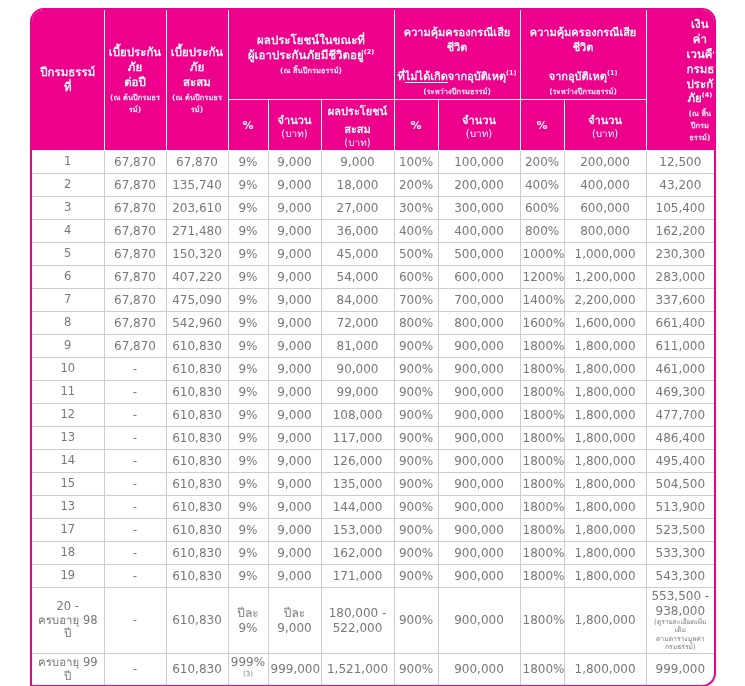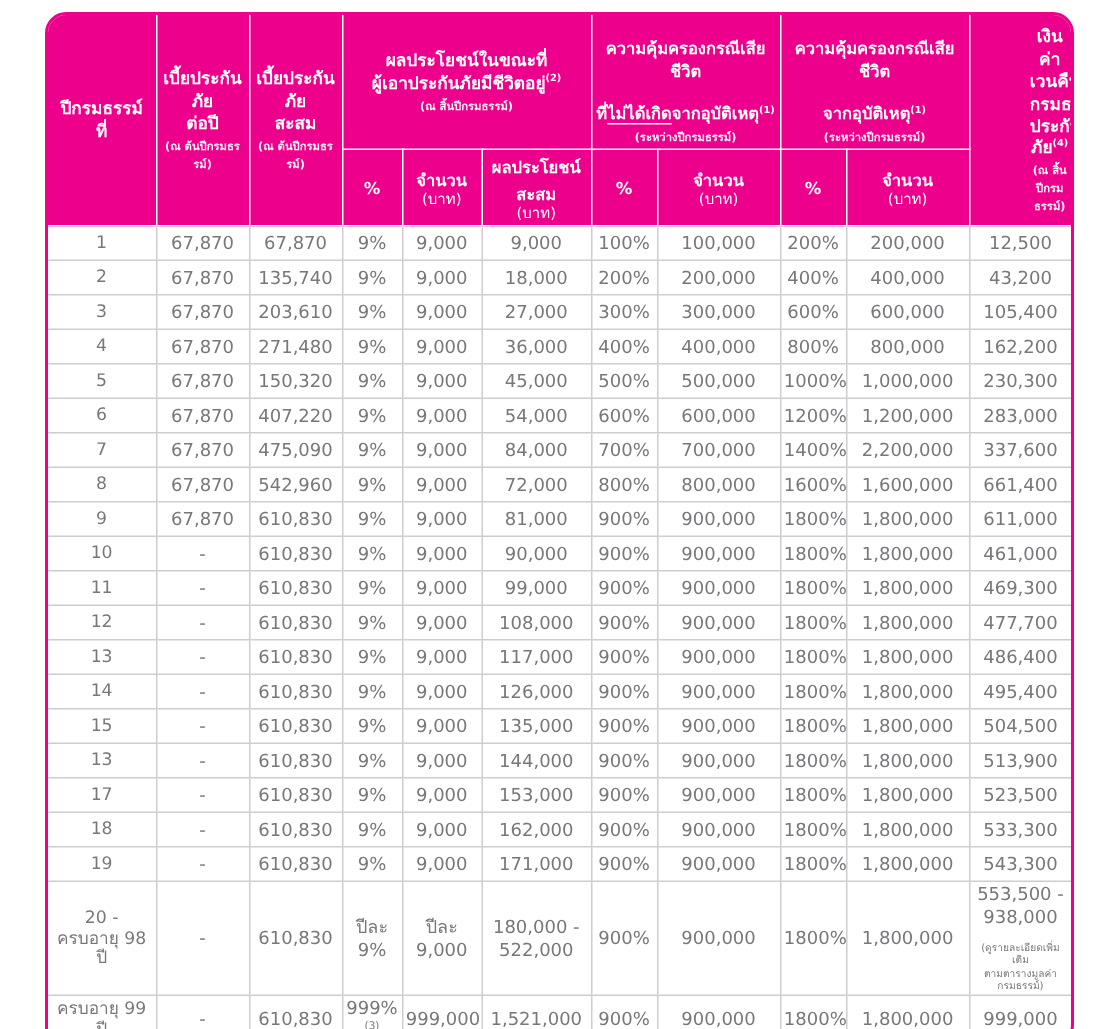--- a/index.html
+++ b/index.html
@@ -55,21 +55,21 @@
     padding:1px 2px;
     white-space:pre-line;
     line-height:1.2;
   }
   tbody tr td:first-child{border-left:none;}
   tbody tr td:last-child{border-right:none;}
   tbody tr:first-child td{border-top:none;}
   tbody tr:last-child td{border-bottom:none;}
   tbody tr.row-tall td{height:56px;}
   tbody tr.row-mid td{height:32px;}
-  td .cell-note{font-size:6.8px;line-height:1.25;white-space:pre-line;margin-top:10px;}
+  td .cell-note{font-size:6.8px;line-height:1.25;white-space:pre-line;margin-top:0;}
   td sup.cell-sup{font-size:7px;vertical-align:super;}
   td.col-label{font-size:11.5px;}
 </style>
 </head>
 <body>
 
 <div class="page">
   <div class="main-block">
     <table>
       <colgroup>

